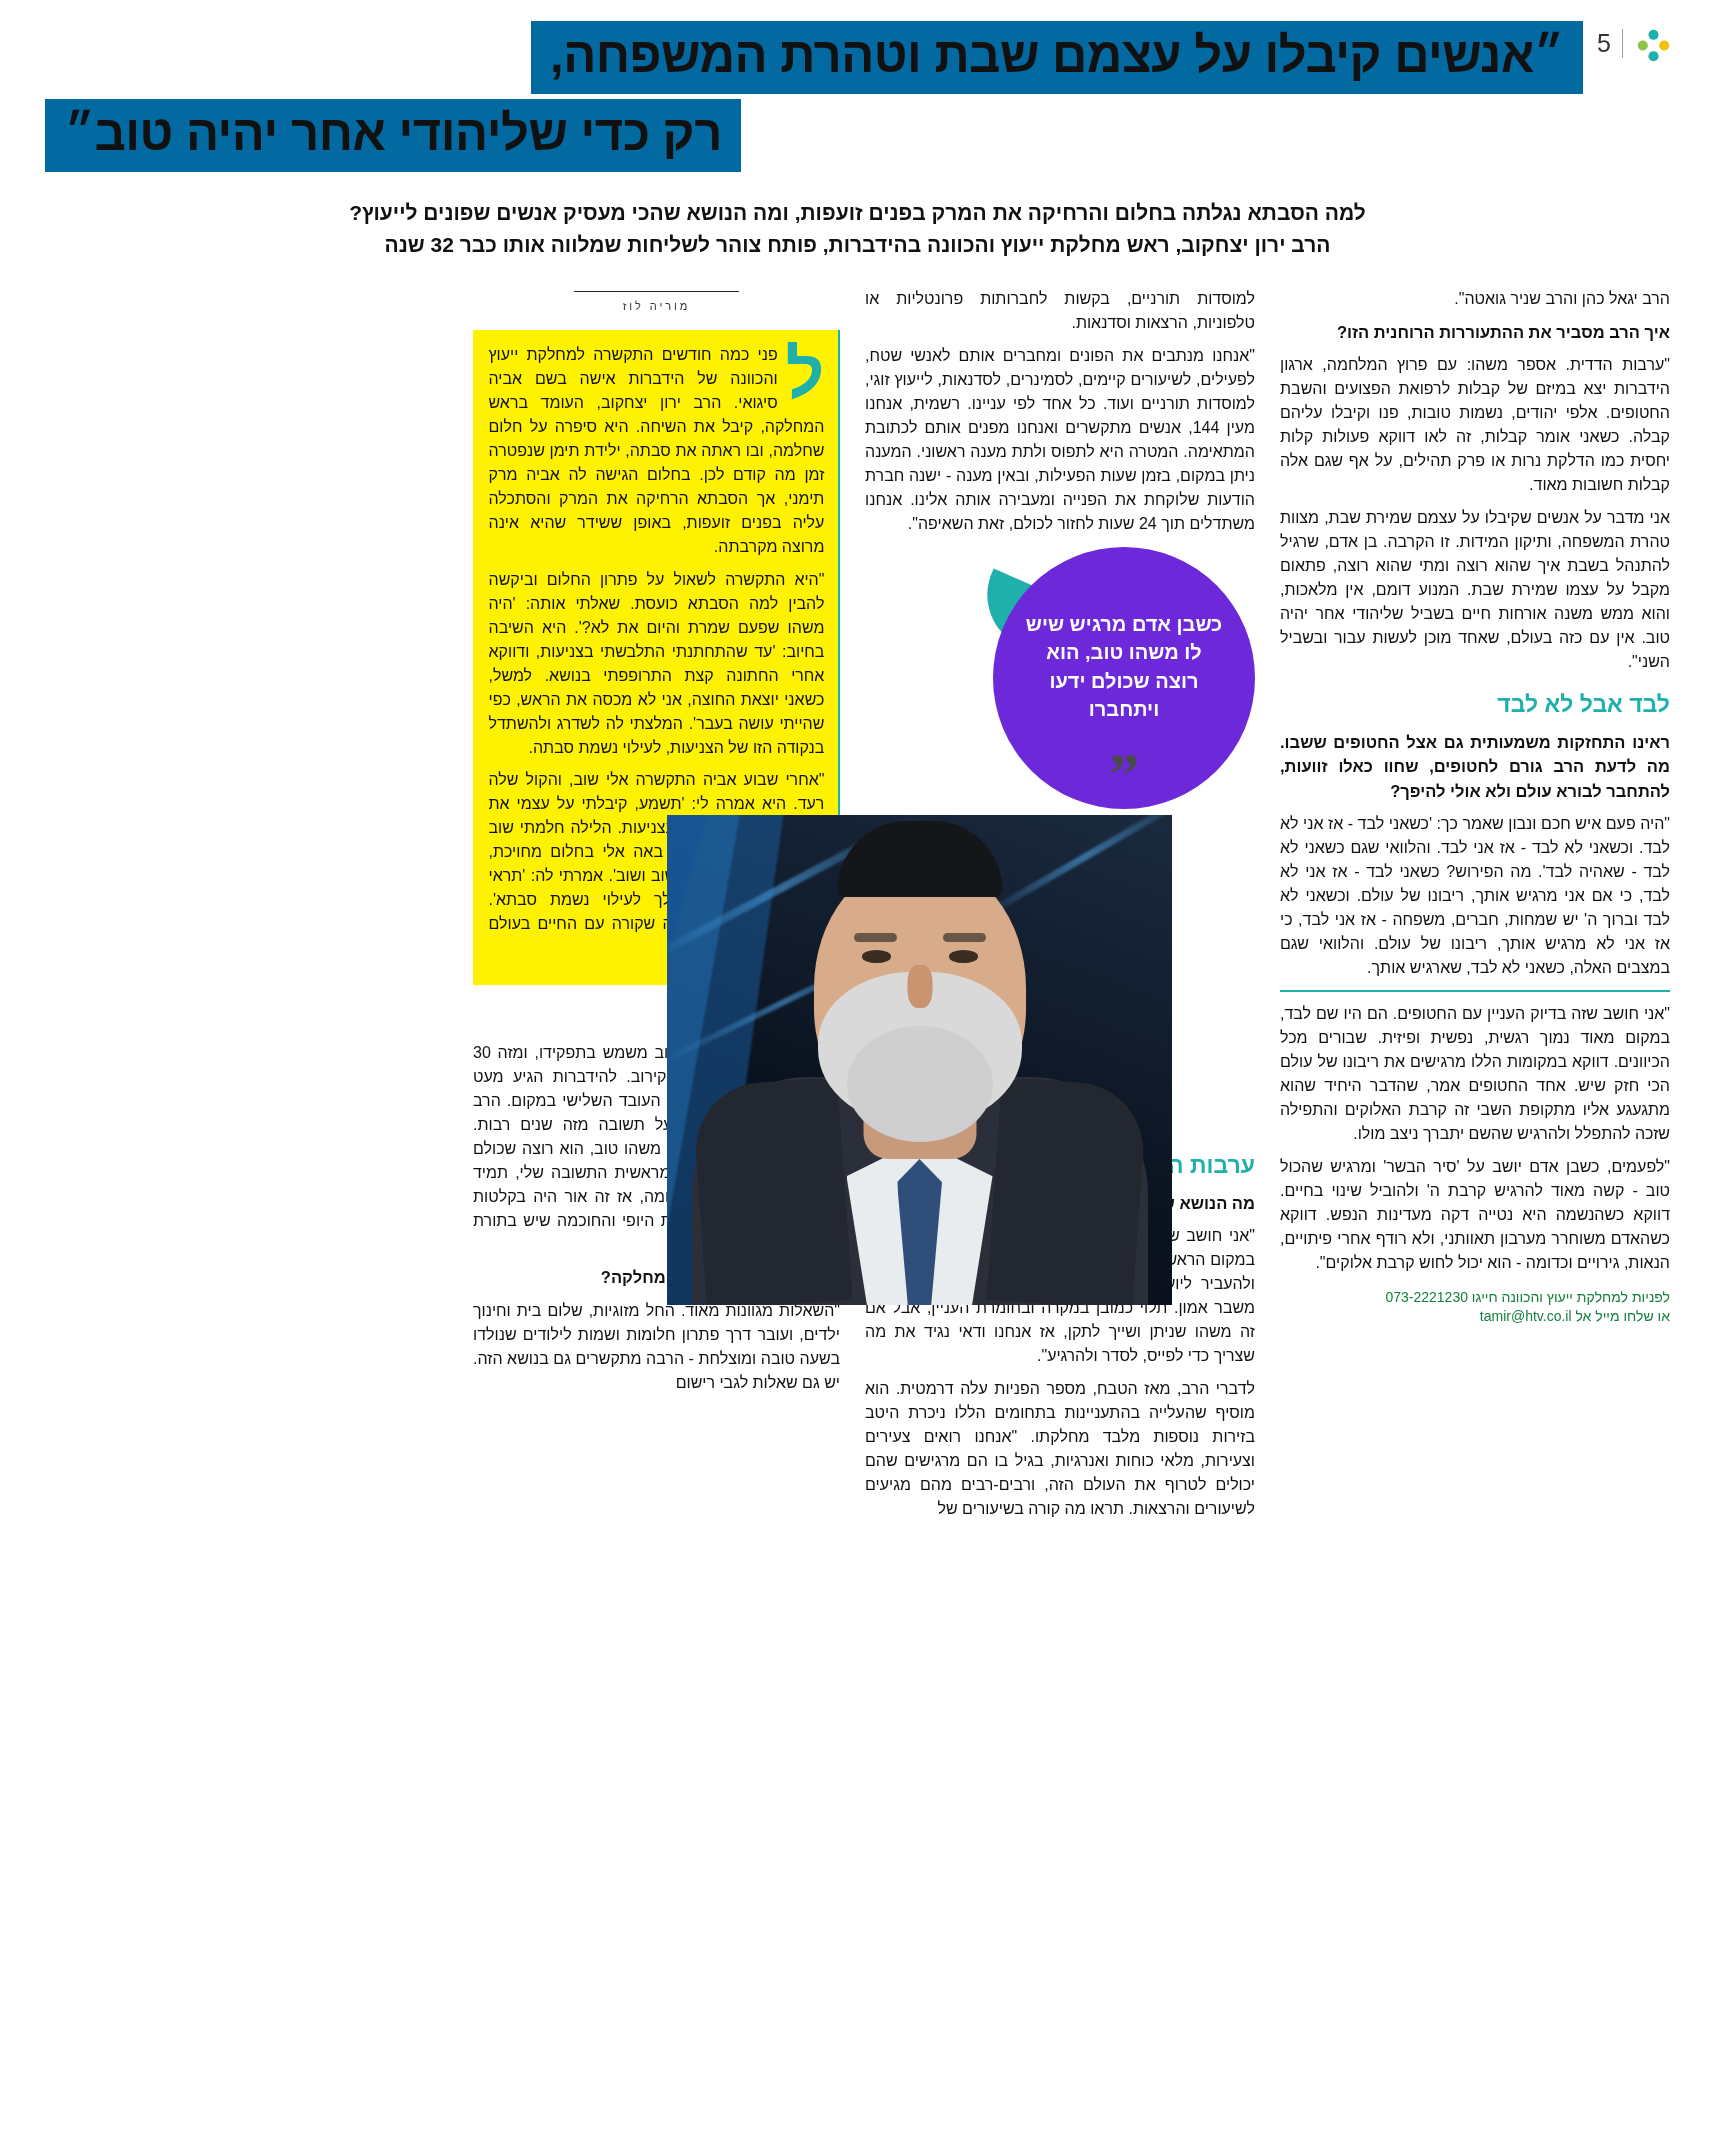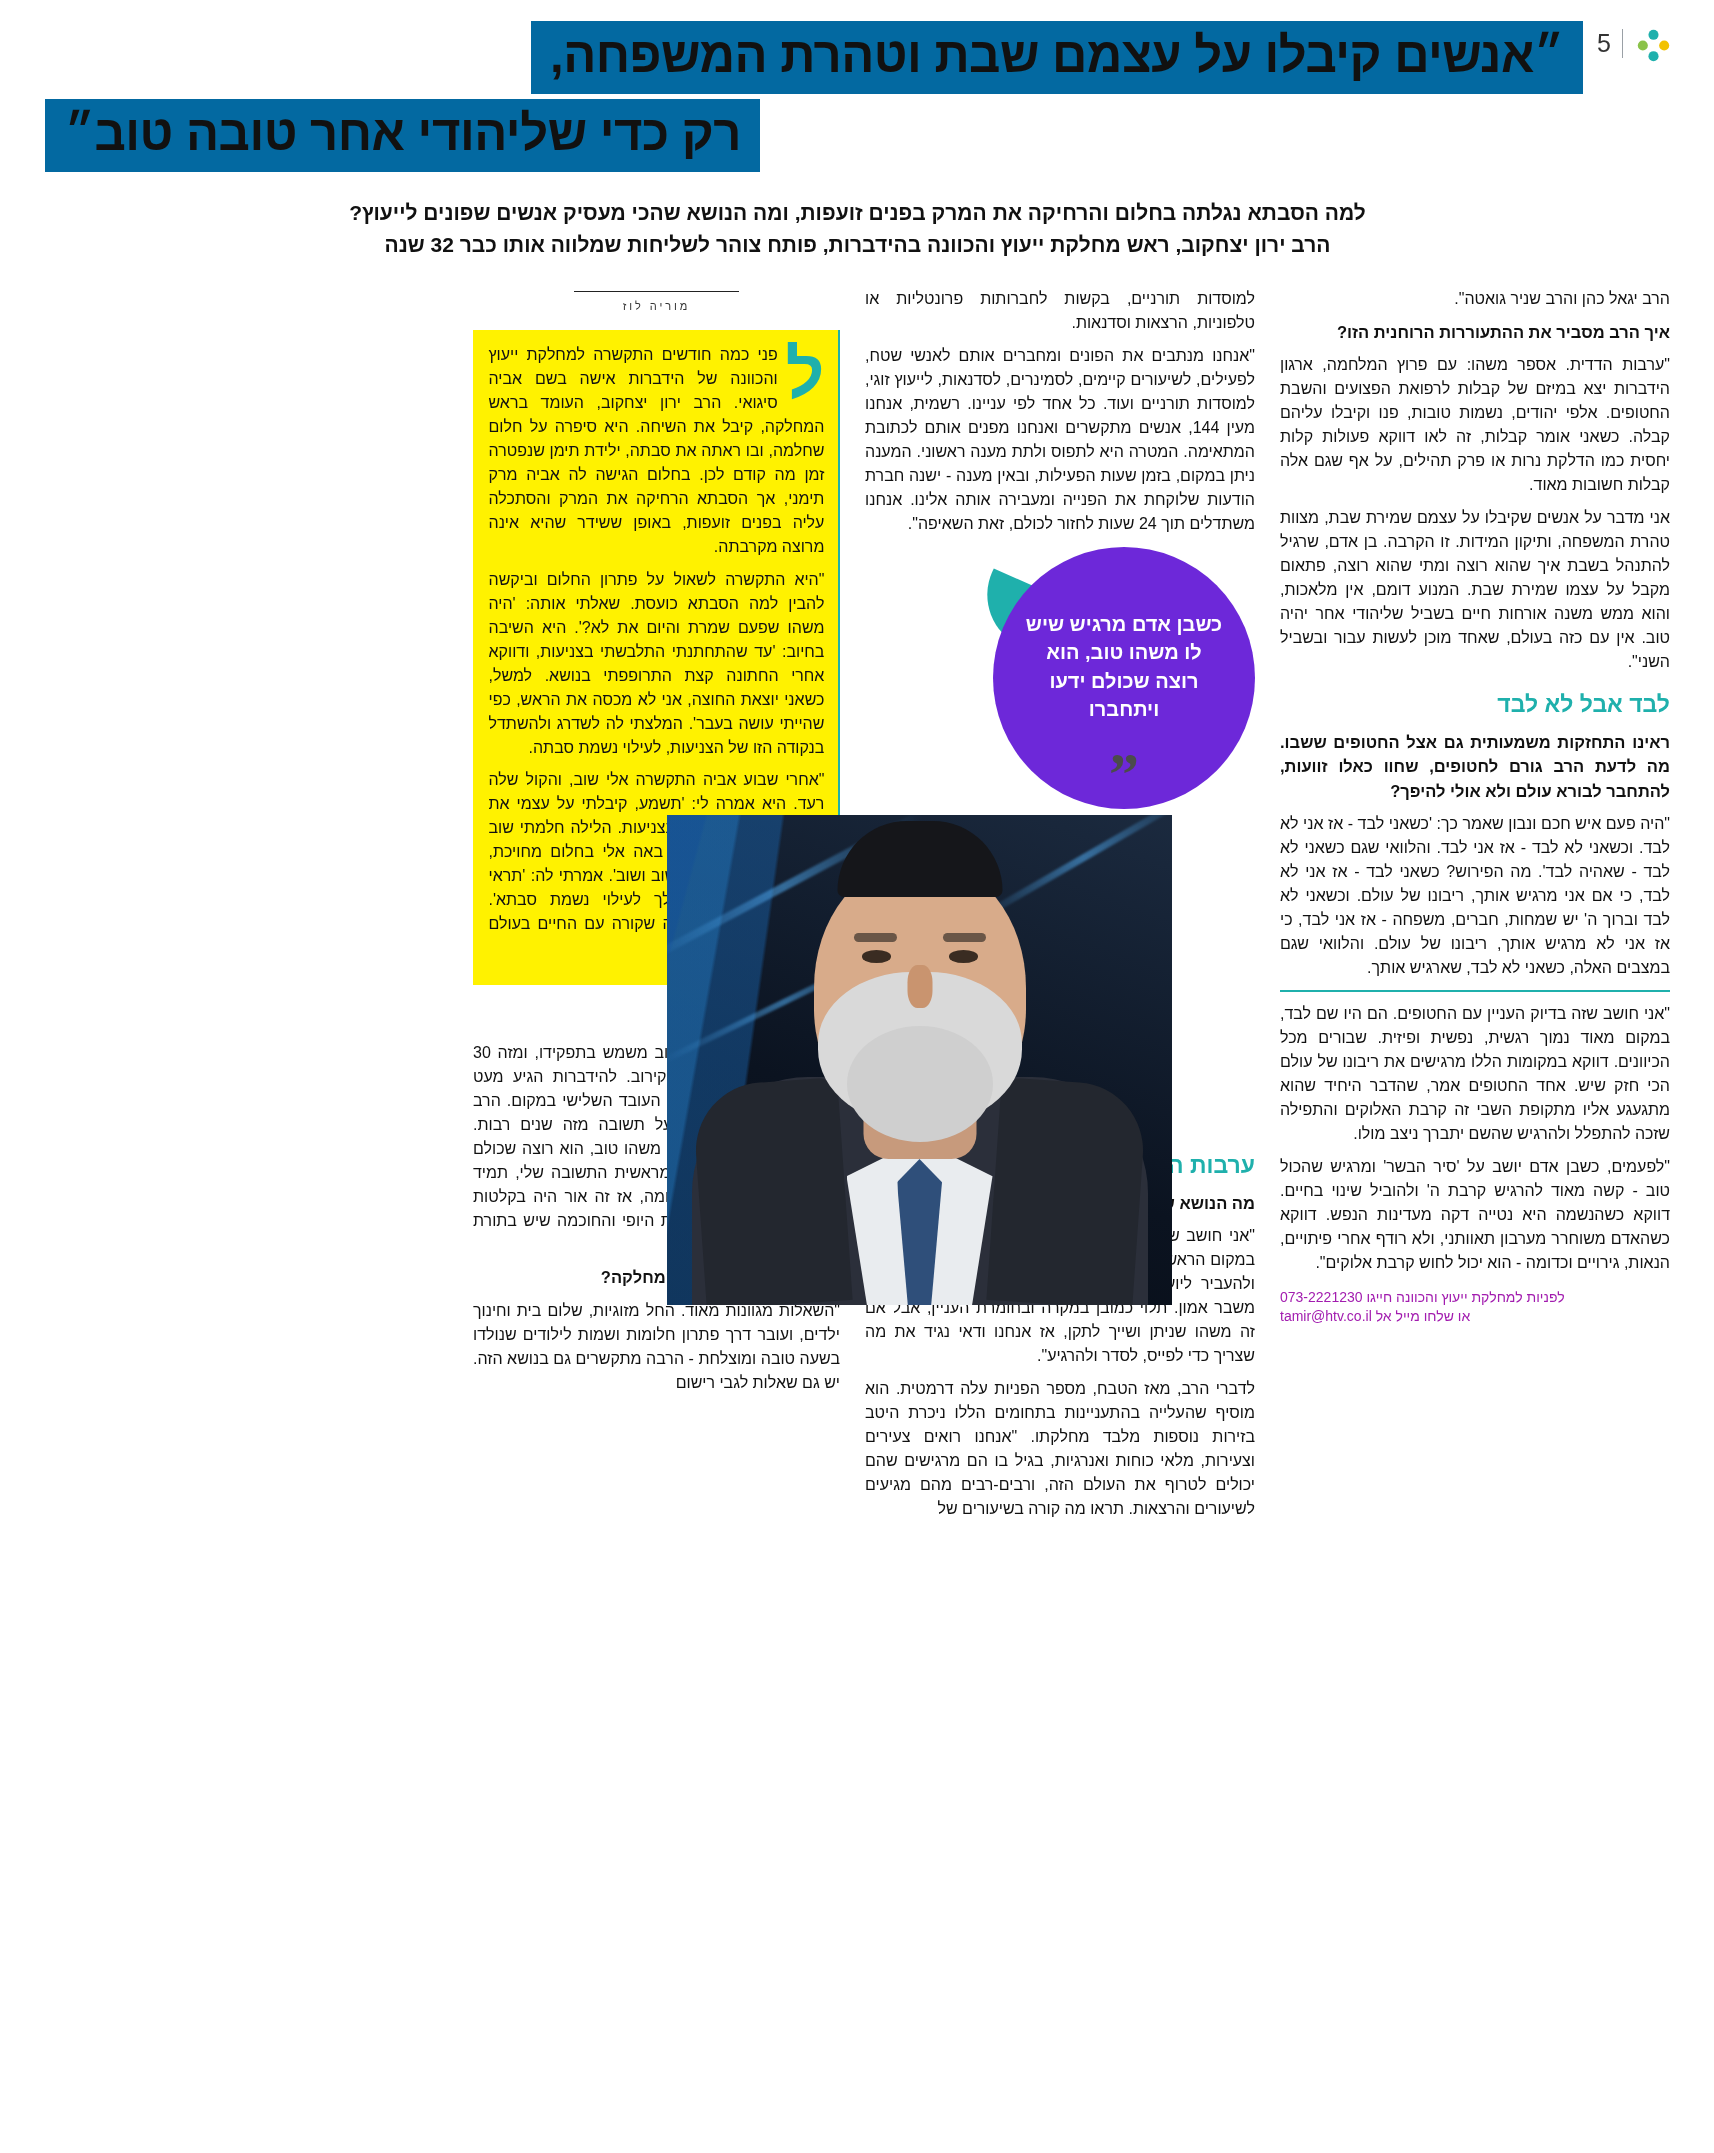--- a/index.html
+++ b/index.html
@@ -254,23 +254,23 @@
   .brow.l{left:calc(50% - 66px);}
   .brow.r{left:calc(50% + 23px);}
   .nose{position:absolute;bottom:297px;left:50%;transform:translateX(-50%);width:25px;height:43px;background:#c9946f;border-radius:40%;}
 
   
   .teal-top-rule{border-top:2.9px solid #1fb0ac;padding-top:9.7px;margin-top:9.7px;}
 
   .contact{
     margin-top:13px;
     font-size:14px;
-    color:#a21caf;
+    color:#15803d;
     direction:ltr;
-    text-align:left;
+    text-align:right;
     line-height:1.4;
   }
   .contact .ltr{direction:ltr;}
 </style>
 </head>
 <body>
 
 <div class="page">
 
   <div class="topbar">
@@ -279,21 +279,21 @@
         <circle cx="17" cy="6" r="5.2" fill="#1fb0ac"></circle>
         <circle cx="28" cy="17" r="5.2" fill="#f2c200"></circle>
         <circle cx="17" cy="28" r="5.2" fill="#1fb0ac"></circle>
         <circle cx="6" cy="17" r="5.2" fill="#8bc34a"></circle>
         <circle cx="17" cy="17" r="4" fill="#ffffff"></circle>
       </svg>
     </div>
     <div class="pagenum">5</div>
     <div class="headline-wrap">
       <div class="hl-line">״אנשים קיבלו על עצמם שבת וטהרת המשפחה,</div>
-      <div class="hl-line second">רק כדי שליהודי אחר טובה טוב״</div>
+      <div class="hl-line second">רק כדי שליהודי אחר יהיה טוב״</div>
     </div>
   </div>
 
   <div class="standfirst">
     <div>למה הסבתא נגלתה בחלום והרחיקה את המרק בפנים זועפות, ומה הנושא שהכי מעסיק אנשים שפונים לייעוץ?</div>
     <div>הרב ירון יצחקוב, ראש מחלקת ייעוץ והכוונה בהידברות, פותח צוהר לשליחות שמלווה אותו כבר 32 שנה</div>
   </div>
 
   <div class="cols">
 

